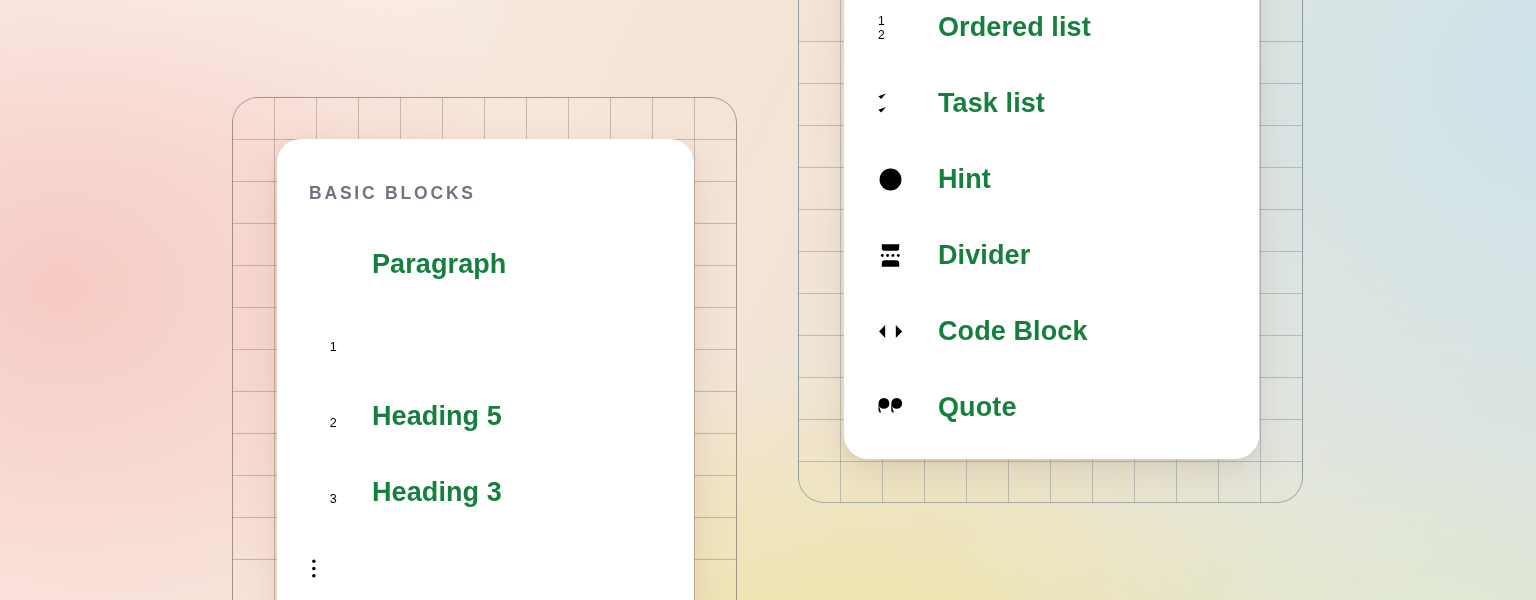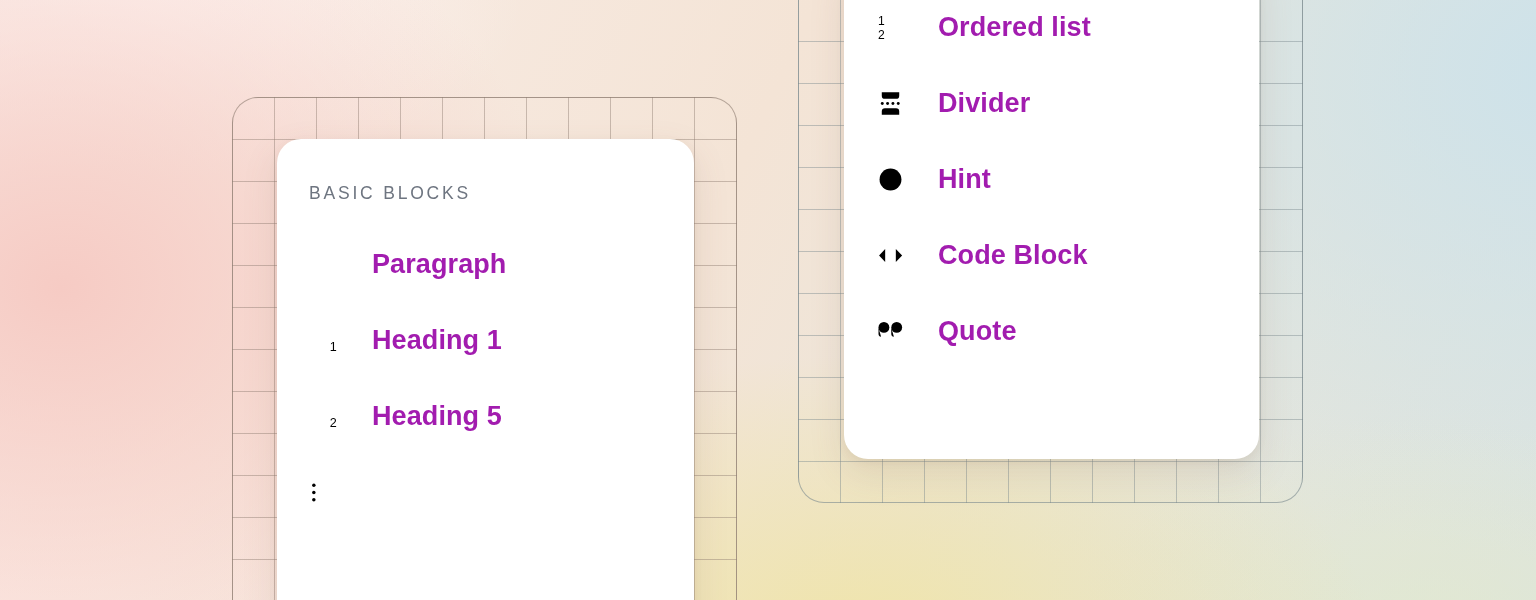--- a/index.html
+++ b/index.html
@@ -28,27 +28,27 @@
     border:1.6px solid rgba(124,139,144,.62);
     background-image:
       linear-gradient(to right, rgba(124,139,144,.45) 1.5px, transparent 1.5px),
       linear-gradient(to bottom, rgba(124,139,144,.45) 1.5px, transparent 1.5px);}
 
   .card{position:absolute;background:#ffffff;border-radius:24px;box-sizing:border-box;
     box-shadow:0 14px 36px rgba(130,95,75,.14), 0 3px 8px rgba(130,95,75,.07);}
   .card-left{left:277px;top:139px;width:417px;height:520px;padding:44px 0 0 32px;}
   .card-right{left:844px;top:-41px;width:415px;height:500px;padding:30px 0 0 31px;}
 
-  .section-header{font-size:17.5px;font-weight:400;letter-spacing:2.8px;
+  .section-header{font-size:17.5px;font-weight:700;letter-spacing:2.8px;
     color:#6e7580;line-height:20px;}
   .card-left .menu{margin-top:23px;}
 
   .menu-item{height:76px;display:flex;align-items:center;cursor:pointer;}
   .item-icon{width:31px;height:31px;flex:0 0 31px;margin-right:32px;}
-  .item-label{font-size:27px;font-weight:600;color:#a21caf;letter-spacing:.1px;
+  .item-label{font-size:27px;font-weight:600;color:#15803d;letter-spacing:.1px;
     white-space:nowrap;}
 
   .svg-defs{position:absolute;width:0;height:0;overflow:hidden;}
 </style>
 </head>
 <body>
 
 <svg class="svg-defs" xmlns="http://www.w3.org/2000/svg" aria-hidden="true">
   <symbol id="sym-paragraph-icon" viewBox="0 0 32 32">
     <path d="M4.5 7h23M4.5 12.6h23M4.5 18.2h23M4.5 23.8h13"></path>
@@ -114,55 +114,66 @@
         <div class="menu-item">
           <svg viewBox="0 0 32 32" class="item-icon">
             <use href="#sym-paragraph-icon"></use>
           </svg>
           <span class="item-label">Paragraph</span>
         </div>
         <div class="menu-item">
           <svg viewBox="0 0 32 32" class="item-icon">
             <use href="#sym-heading-1-icon"></use>
           </svg>
-          <span class="item-label">Heading 1</span>
         </div>
         <div class="menu-item">
           <svg viewBox="0 0 32 32" class="item-icon">
             <use href="#sym-heading-2-icon"></use>
           </svg>
           <span class="item-label">Heading 5</span>
+        </div>
+        <div class="menu-item">
+          <svg viewBox="0 0 32 32" class="item-icon">
+            <use href="#sym-heading-3-icon"></use>
+          </svg>
+          <span class="item-label">Heading 3</span>
         </div>
         <div class="menu-item">
           <svg viewBox="0 0 32 32" class="item-icon">
             <use href="#sym-unordered-list-icon"></use>
           </svg>
         </div>
       </div>
   </div>
 
   <div class="card card-right">
     <div class="menu">
         <div class="menu-item">
           <svg viewBox="0 0 32 32" class="item-icon">
             <use href="#sym-ordered-list-icon"></use>
           </svg>
           <span class="item-label">Ordered list</span>
         </div>
         <div class="menu-item">
           <svg viewBox="0 0 32 32" class="item-icon">
-            <use href="#sym-divider-icon"></use>
+            <use href="#sym-task-list-icon"></use>
           </svg>
-          <span class="item-label">Divider</span>
+          <span class="item-label">Task list</span>
         </div>
         <div class="menu-item">
           <svg viewBox="0 0 32 32" class="item-icon">
             <use href="#sym-hint-icon"></use>
           </svg>
           <span class="item-label">Hint</span>
+        </div>
+        <div class="menu-item">
+          <svg viewBox="0 0 32 32" class="item-icon">
+            <use href="#sym-divider-icon"></use>
+          </svg>
+          <span class="item-label">Divider</span>
         </div>
         <div class="menu-item">
           <svg viewBox="0 0 32 32" class="item-icon">
             <use href="#sym-code-block-icon"></use>
           </svg>
           <span class="item-label">Code Block</span>
         </div>
         <div class="menu-item">
           <svg viewBox="0 0 32 32" class="item-icon">
             <use href="#sym-quote-icon"></use>

